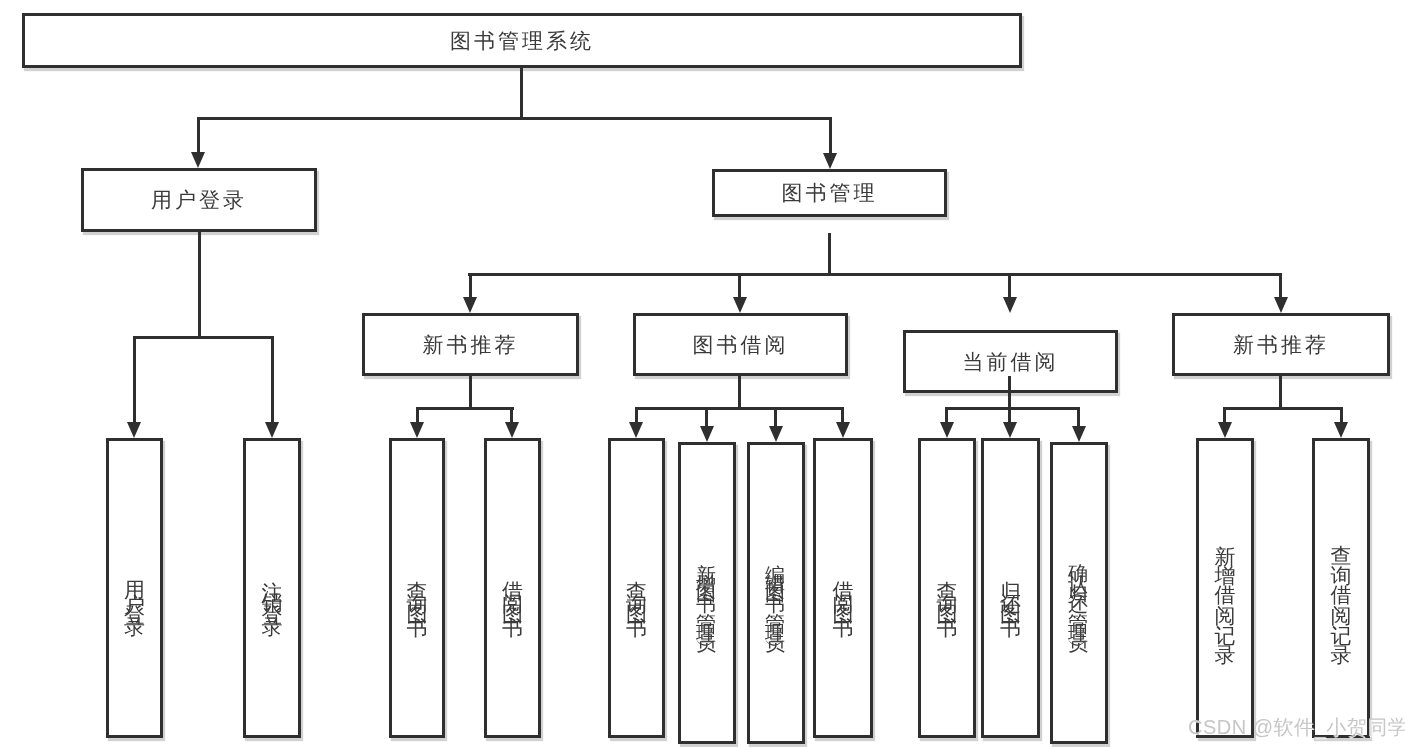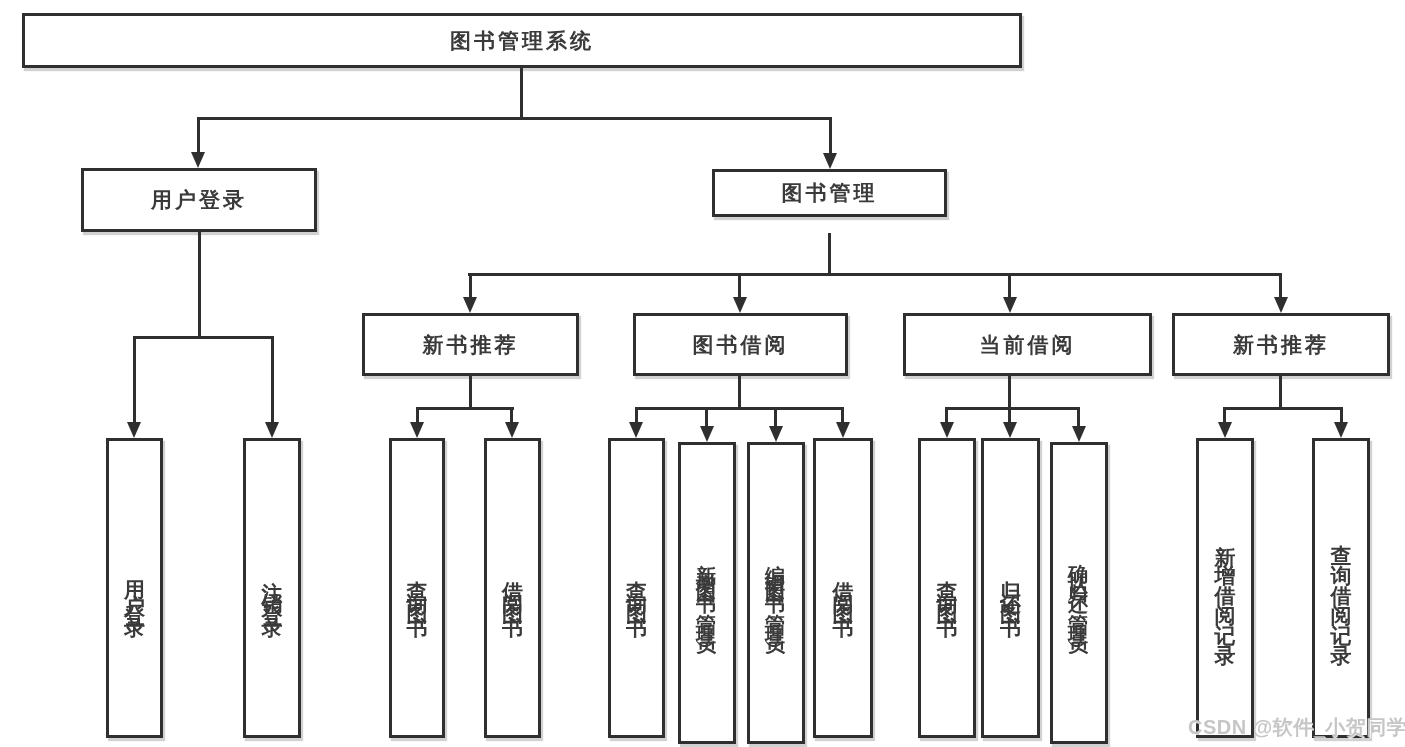--- a/index.html
+++ b/index.html
@@ -4,21 +4,21 @@
 <style>
   :root{
     --line:#2f2f2f;
     --text:#3a3a3a;
     --background:#ffffff;
     --watermark:#c6c6c6;
   }
   html,body{margin:0;padding:0;background:var(--background);}
   #canvas{
     position:relative;width:1405px;height:747px;background:var(--background);
-    font-family:"Liberation Sans","DejaVu Sans",sans-serif;overflow:hidden;font-weight:bold;
+    font-family:"Liberation Sans","DejaVu Sans",sans-serif;overflow:hidden;
   }
   .box{
     position:absolute;box-sizing:border-box;border:3px solid var(--line);
     background:#fff;display:flex;align-items:center;justify-content:center;
     color:var(--text);font-size:21px;box-shadow:2px 3px 1px rgba(0,0,0,.18);
   }
   .hbox{letter-spacing:3px;}
   .vbox{writing-mode:vertical-rl;text-orientation:mixed;}
   .v4{letter-spacing:12px;}
   .v6{letter-spacing:20px;}
@@ -51,21 +51,21 @@
   <div class="box hbox" style="left:712px;top:169px;width:235px;height:48px">
     <span>图书管理</span>
   </div>
 
   <div class="box hbox" style="left:362px;top:313px;width:217px;height:63px">
     <span>新书推荐</span>
   </div>
   <div class="box hbox" style="left:633px;top:313px;width:215px;height:63px">
     <span>图书借阅</span>
   </div>
-  <div class="box hbox" style="left:903px;top:313px;width:249px;height:63px">
+  <div class="box hbox" style="left:903px;top:330px;width:215px;height:63px">
     <span>当前借阅</span>
   </div>
   <div class="box hbox" style="left:1172px;top:313px;width:218px;height:63px">
     <span>新书推荐</span>
   </div>
 
   <div class="box vbox v4" style="left:106px;top:438px;width:57px;height:300px">
     <span>用户登录</span>
   </div>
   <div class="box vbox v4" style="left:243px;top:438px;width:58px;height:300px">

